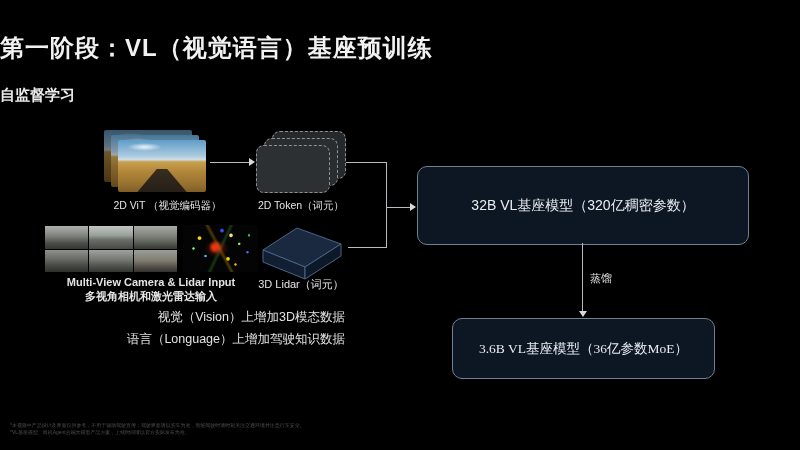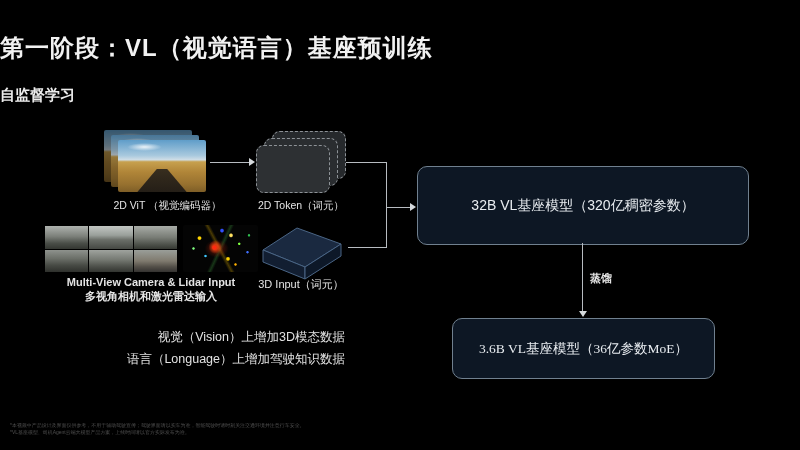--- a/index.html
+++ b/index.html
@@ -67,24 +67,24 @@
 
   
   .model-box{position:absolute;border:1px solid #70808f;border-radius:10px;background:#0d1724;
              display:flex;align-items:center;justify-content:center;color:#e9edf1;}
   #box32{left:417px;top:166px;width:330px;height:77px;font-size:14px;}
   #box36{left:452px;top:318px;width:261px;height:59px;font-size:13.5px;font-family:Liberation Serif, serif;}
 
   
   .lbl{position:absolute;color:#e4e4e4;font-size:10.5px;text-align:center;}
   .lbl-b{font-weight:700;}
-  #distill{left:590px;top:271px;font-size:11px;color:#e4e4e4;font-weight:700;}
+  #distill{left:590px;top:271px;font-size:11px;color:#e4e4e4;font-weight:400;}
 
   
-  #bullets{left:0;top:326px;width:345px;text-align:right;font-size:12.5px;line-height:22px;color:#e2e2e2;font-weight:500;}
+  #bullets{left:0;top:306px;width:345px;text-align:right;font-size:12.5px;line-height:22px;color:#e2e2e2;font-weight:500;}
 
   
   #footnotes{left:10px;top:423px;width:780px;color:#4f4f4f;font-size:8px;line-height:10px;
              transform:scale(.62);transform-origin:0 0;white-space:nowrap;}
 </style>
 </head>
 <body>
 
 <div id="slide">
 
@@ -114,21 +114,21 @@
   </div>
   <div class="abs" id="lidar"></div>
   <div class="lbl lbl-b" style="left:45px;top:276px;width:212px;font-size:11px;">Multi-View Camera &amp; Lidar Input</div>
   <div class="lbl lbl-b" style="left:45px;top:289px;width:212px;font-size:11px;font-family:Liberation Mono, monospace;">多视角相机和激光雷达输入</div>
 
   <svg class="abs" style="left:255px;top:222px;" width="100" height="62" viewBox="0 0 100 62">
     <polygon points="8,28 42,6 86,22 50,45" fill="#1a2940" stroke="#4a6585" stroke-width="1"></polygon>
     <polygon points="8,28 50,45 50,57 8,40" fill="#121e31" stroke="#4a6585" stroke-width="1"></polygon>
     <polygon points="50,45 86,22 86,34 50,57" fill="#0d1828" stroke="#4a6585" stroke-width="1"></polygon>
   </svg>
-  <div class="lbl" style="left:230px;top:277px;width:142px;font-size:11px;">3D Input（词元）</div>
+  <div class="lbl" style="left:230px;top:277px;width:142px;font-size:11px;">3D Lidar（词元）</div>
 
   <div class="hline" style="left:346px;top:162px;width:40px;"></div>
   <div class="hline" style="left:348px;top:247px;width:38px;"></div>
   <div class="vline" style="left:386px;top:162px;height:86px;"></div>
   <div class="hline" style="left:386px;top:207px;width:25px;"></div>
   <div class="arr-r" style="left:410px;top:203px;"></div>
 
   <div class="model-box" id="box32">32B VL基座模型（320亿稠密参数）</div>
 
   <div class="vline" style="left:582px;top:243px;height:69px;"></div>

